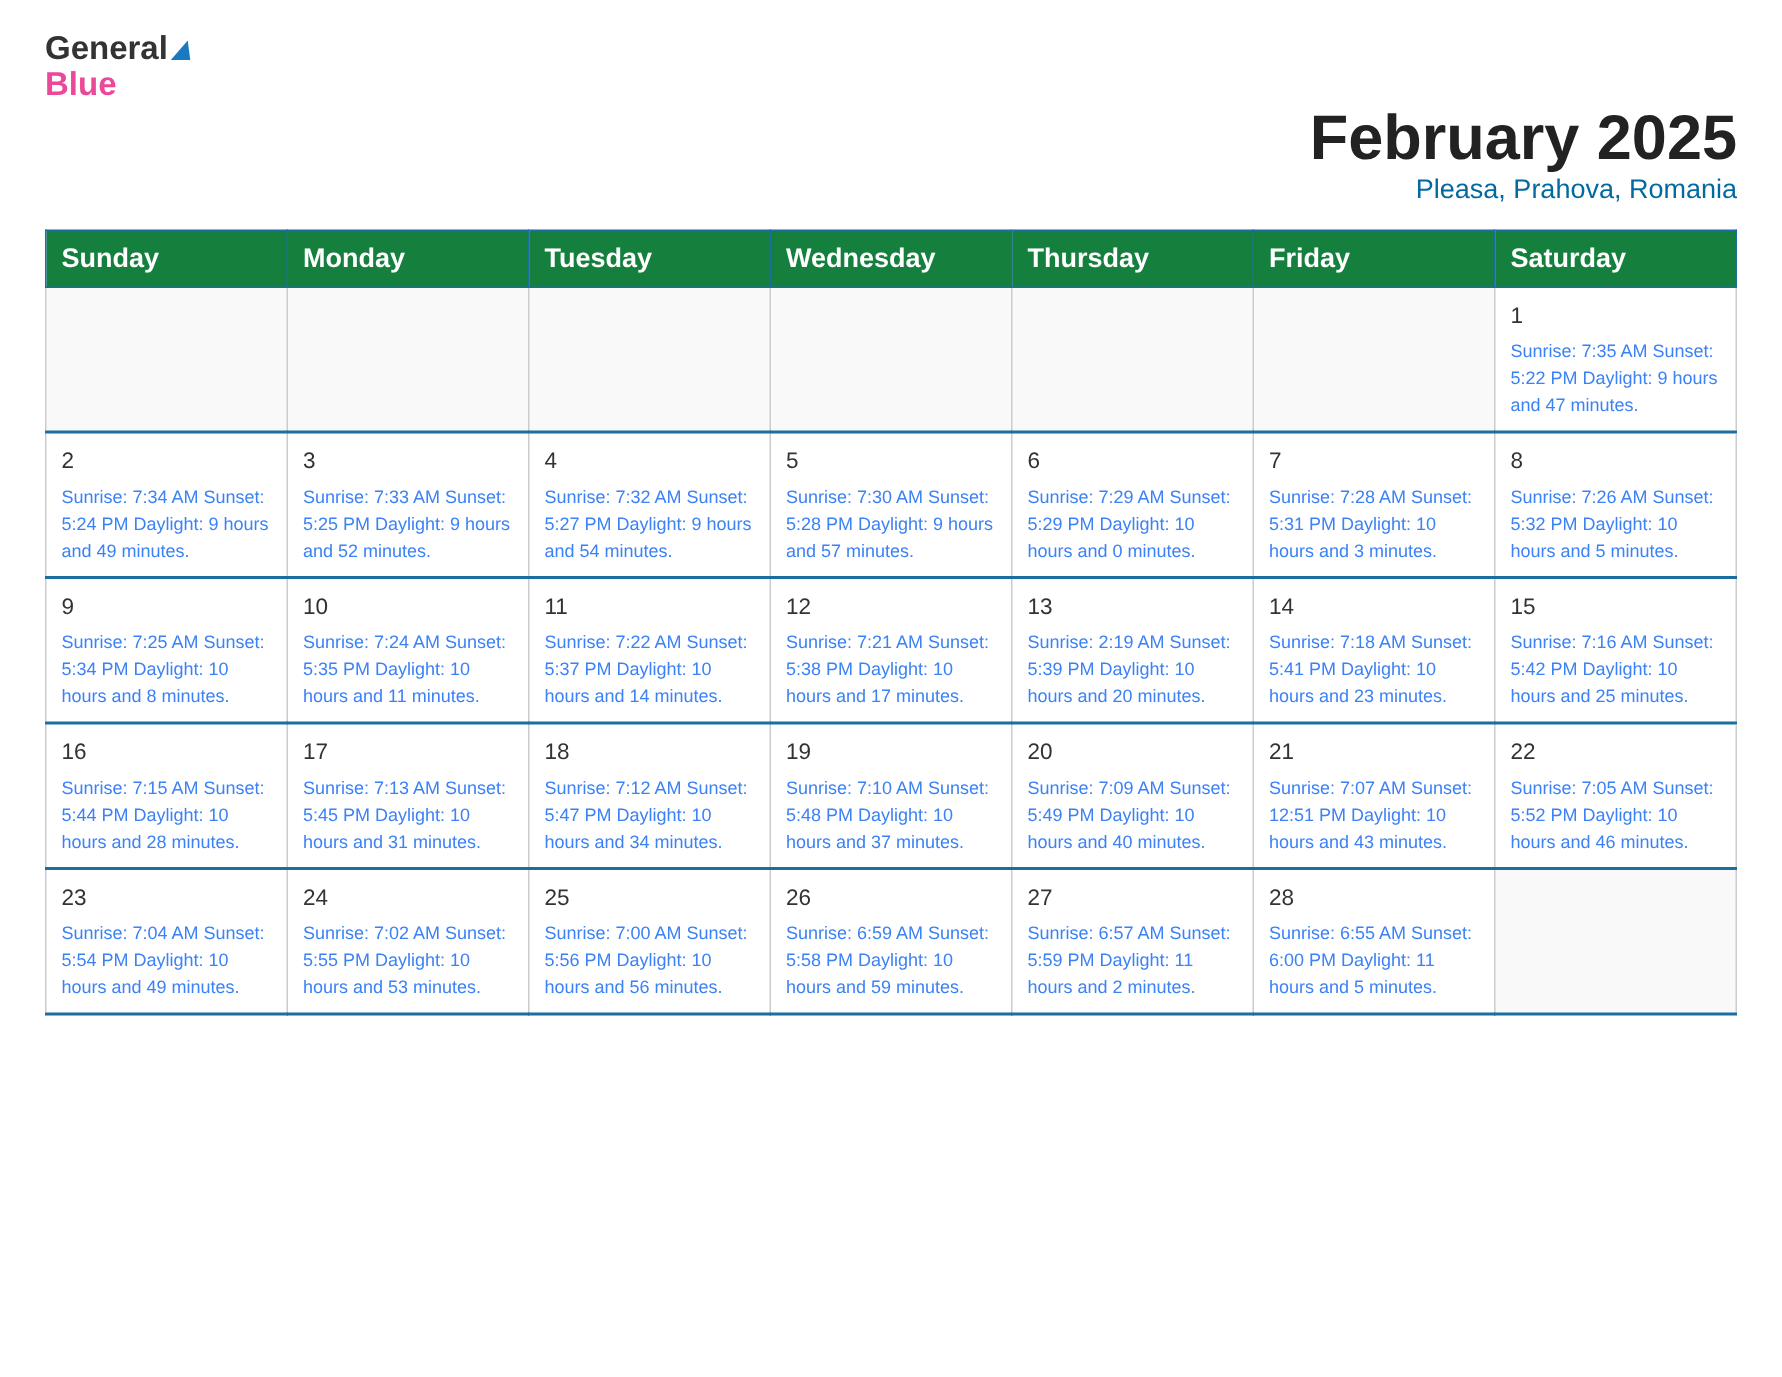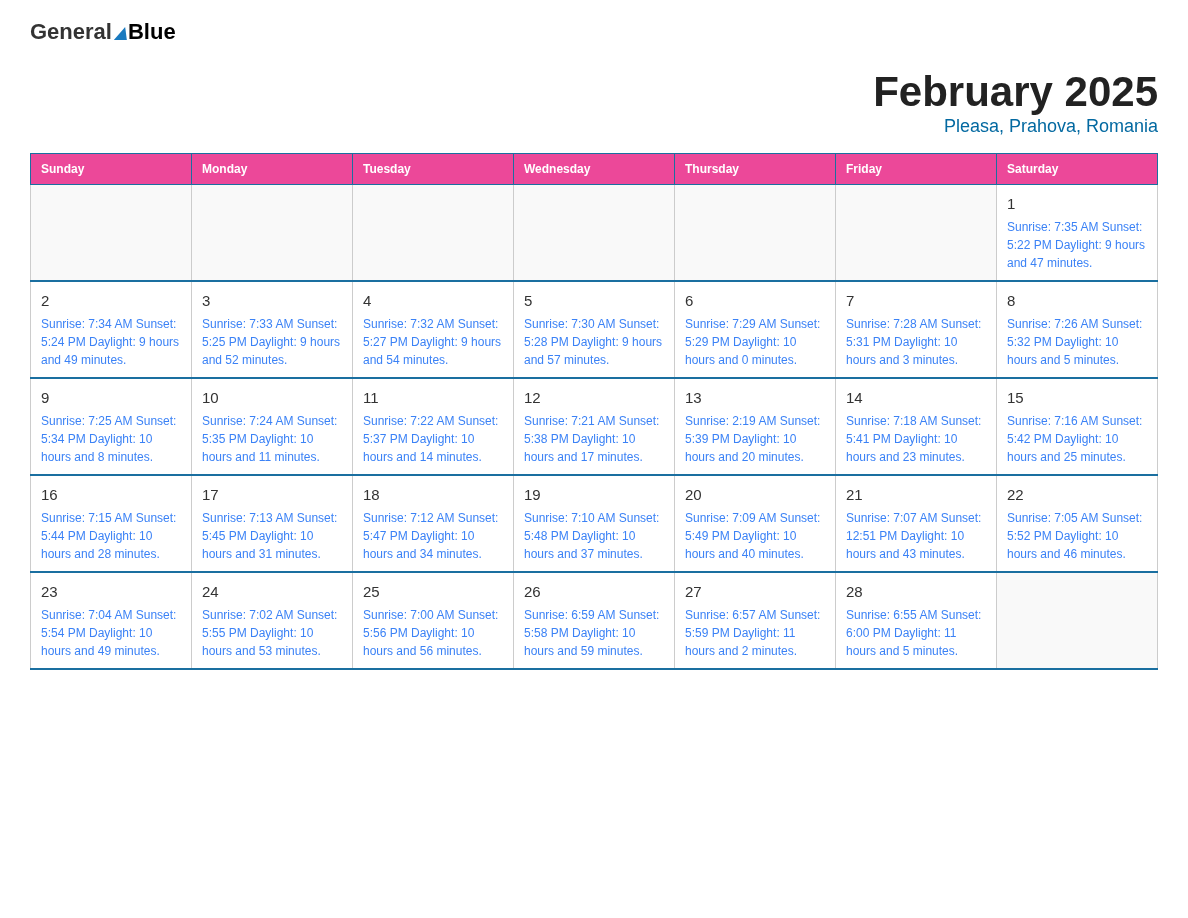--- a/index.html
+++ b/index.html
@@ -10,57 +10,57 @@
       padding: 20px 30px;
     }
     .header {
       display: flex;
       justify-content: space-between;
       align-items: flex-start;
       margin-bottom: 16px;
     }
     .logo {
       display: flex;
-      flex-direction: row;
+      flex-direction: column;
       align-items: flex-start;
       text-align: center;
     }
     .logo-line1 {
       font-size: 22px;
       font-weight: bold;
       color: #333;
       line-height: 1.1;
     }
     .logo-line2 {
       font-size: 22px;
       font-weight: bold;
-      color: #000000;
+      color: #ec4899;
       line-height: 1.1;
     }
     .title-block {
       text-align: right;
     }
     .month-title {
       font-size: 42px;
       font-weight: bold;
       color: #222;
       margin-top: 48px;
     }
     .location {
       font-size: 18px;
       color: #0369a1;
     }
     table {
       width: 100%;
       border-collapse: collapse;
     }
     thead tr th {
-      background-color: #ec4899;
+      background-color: #15803d;
       color: #fff;
-      font-size: 12px;
+      font-size: 18px;
       font-weight: bold;
       padding: 8px 10px;
       text-align: left;
       border: 1px solid #1a6fa0;
     }
     tbody tr td {
       vertical-align: top;
       padding: 8px 10px;
       border: 1px solid #ccc;
       width: 14.28%;

